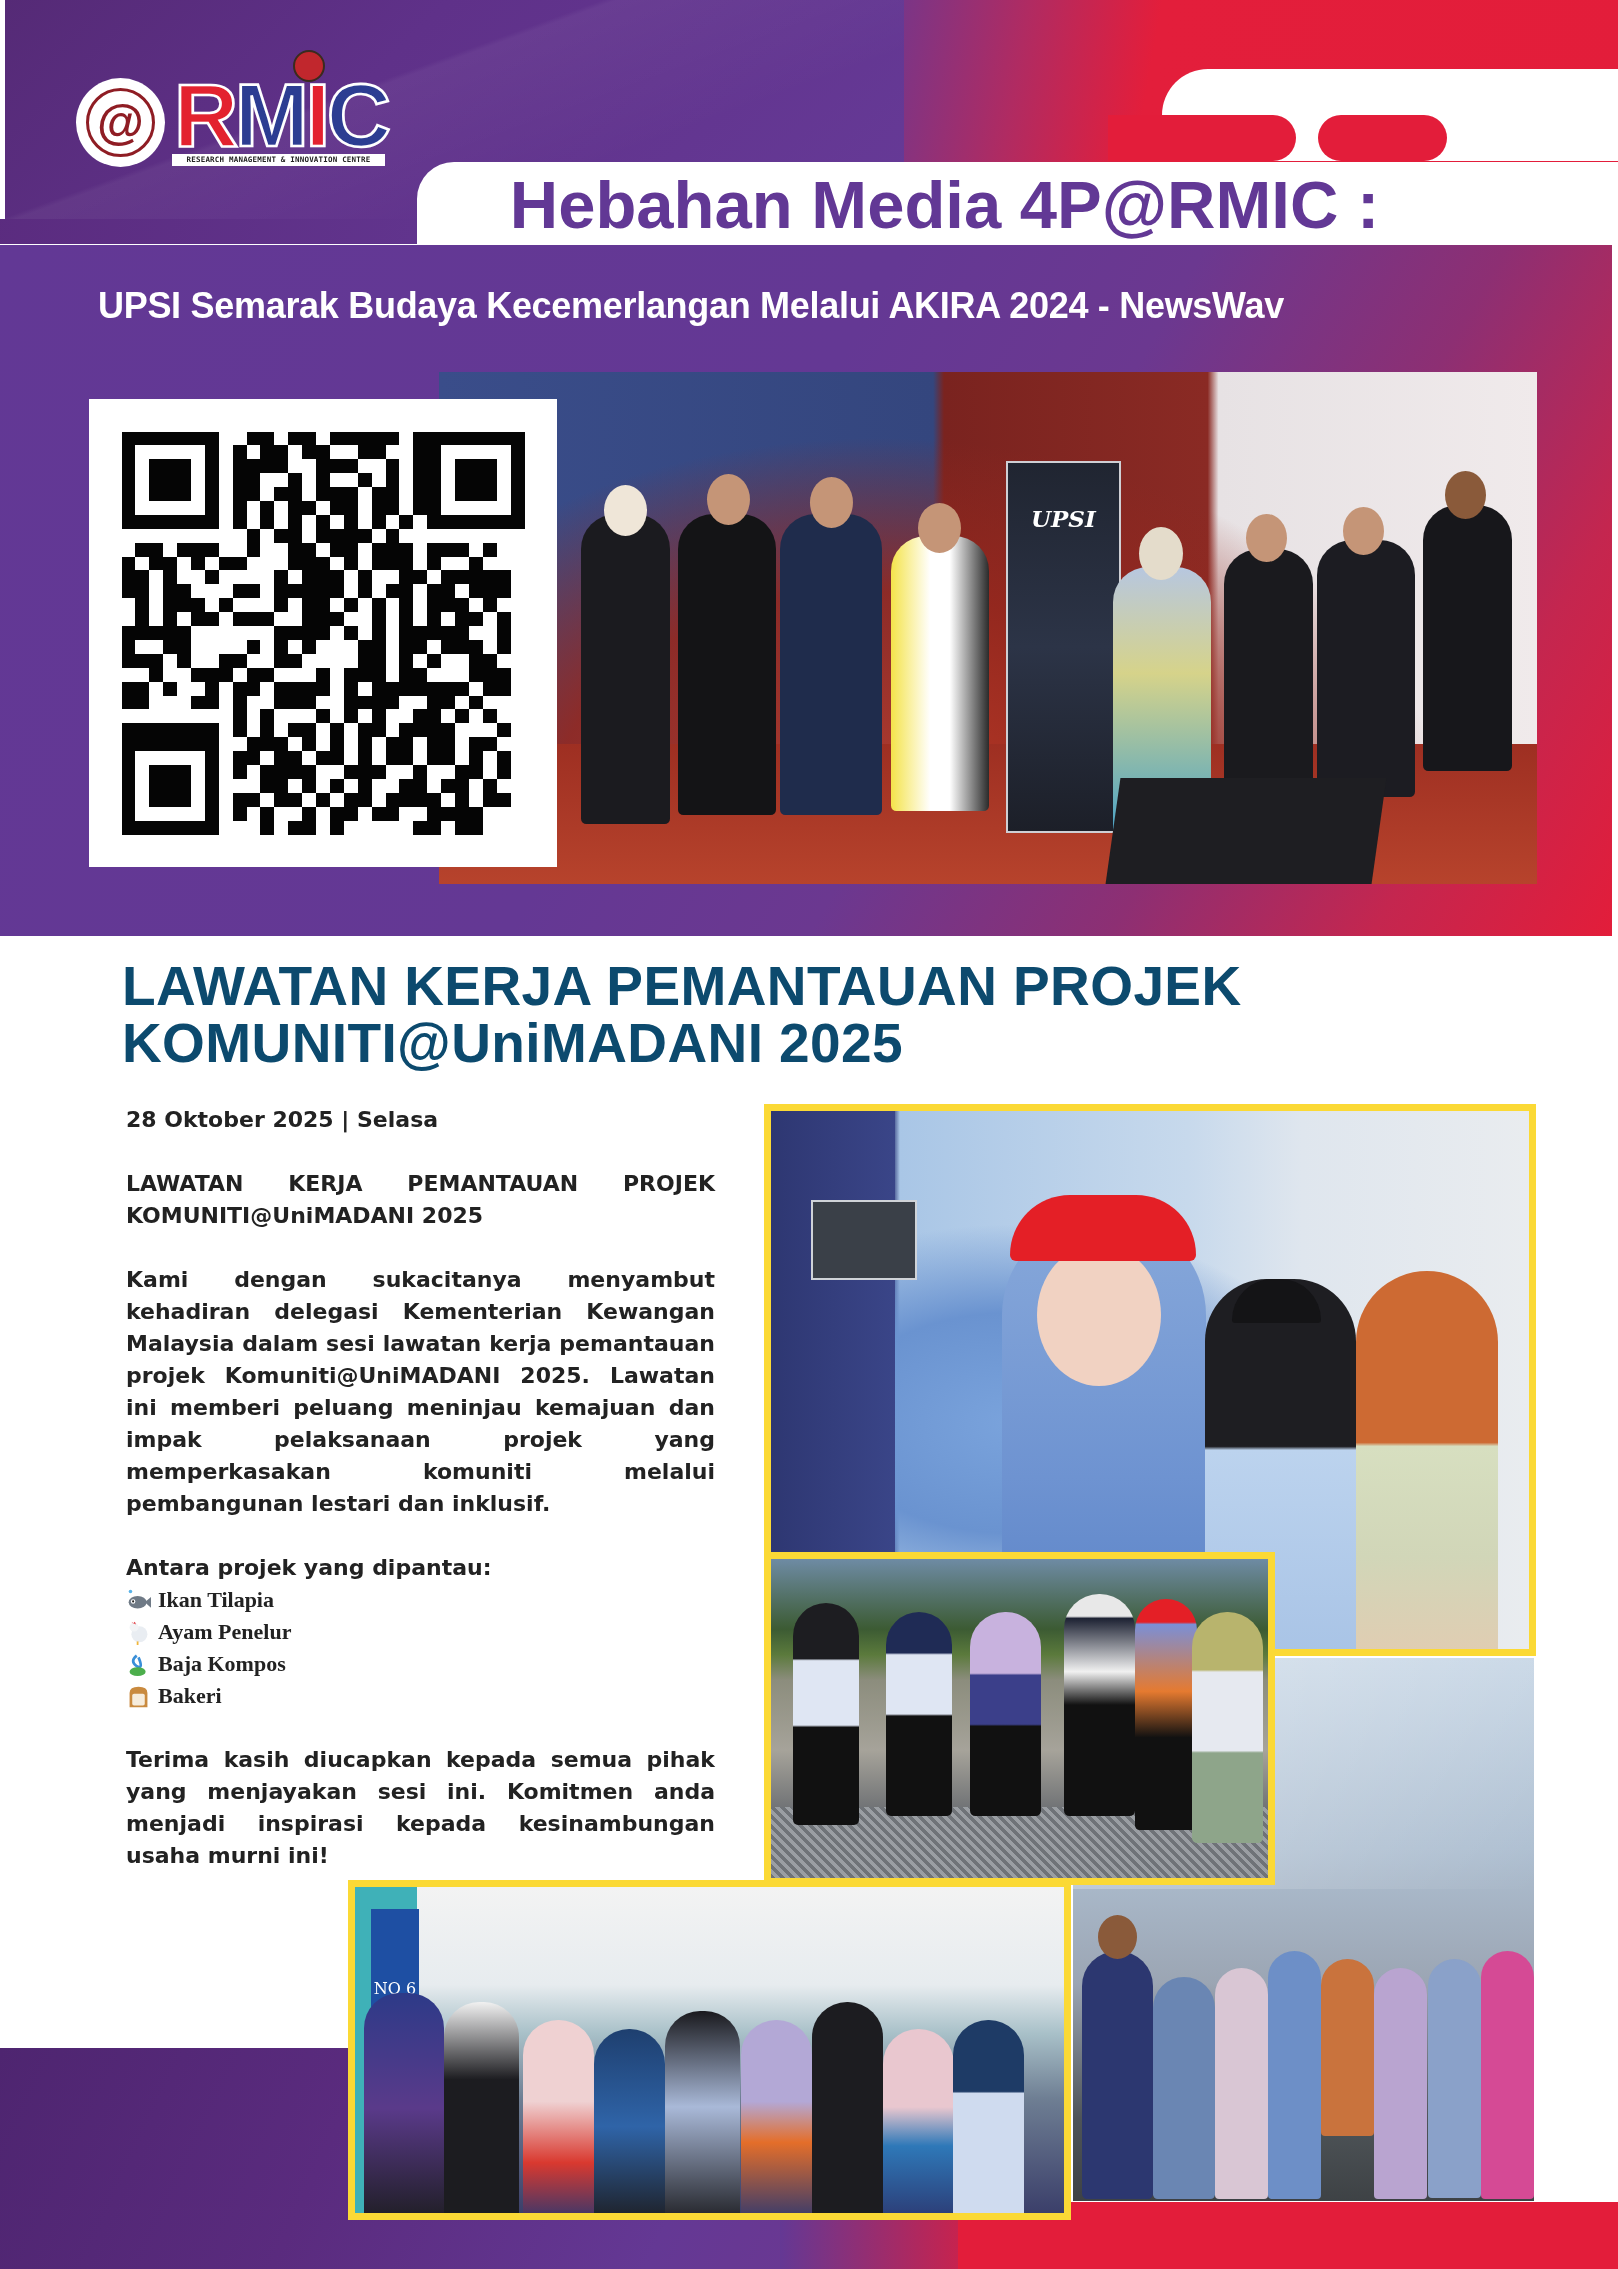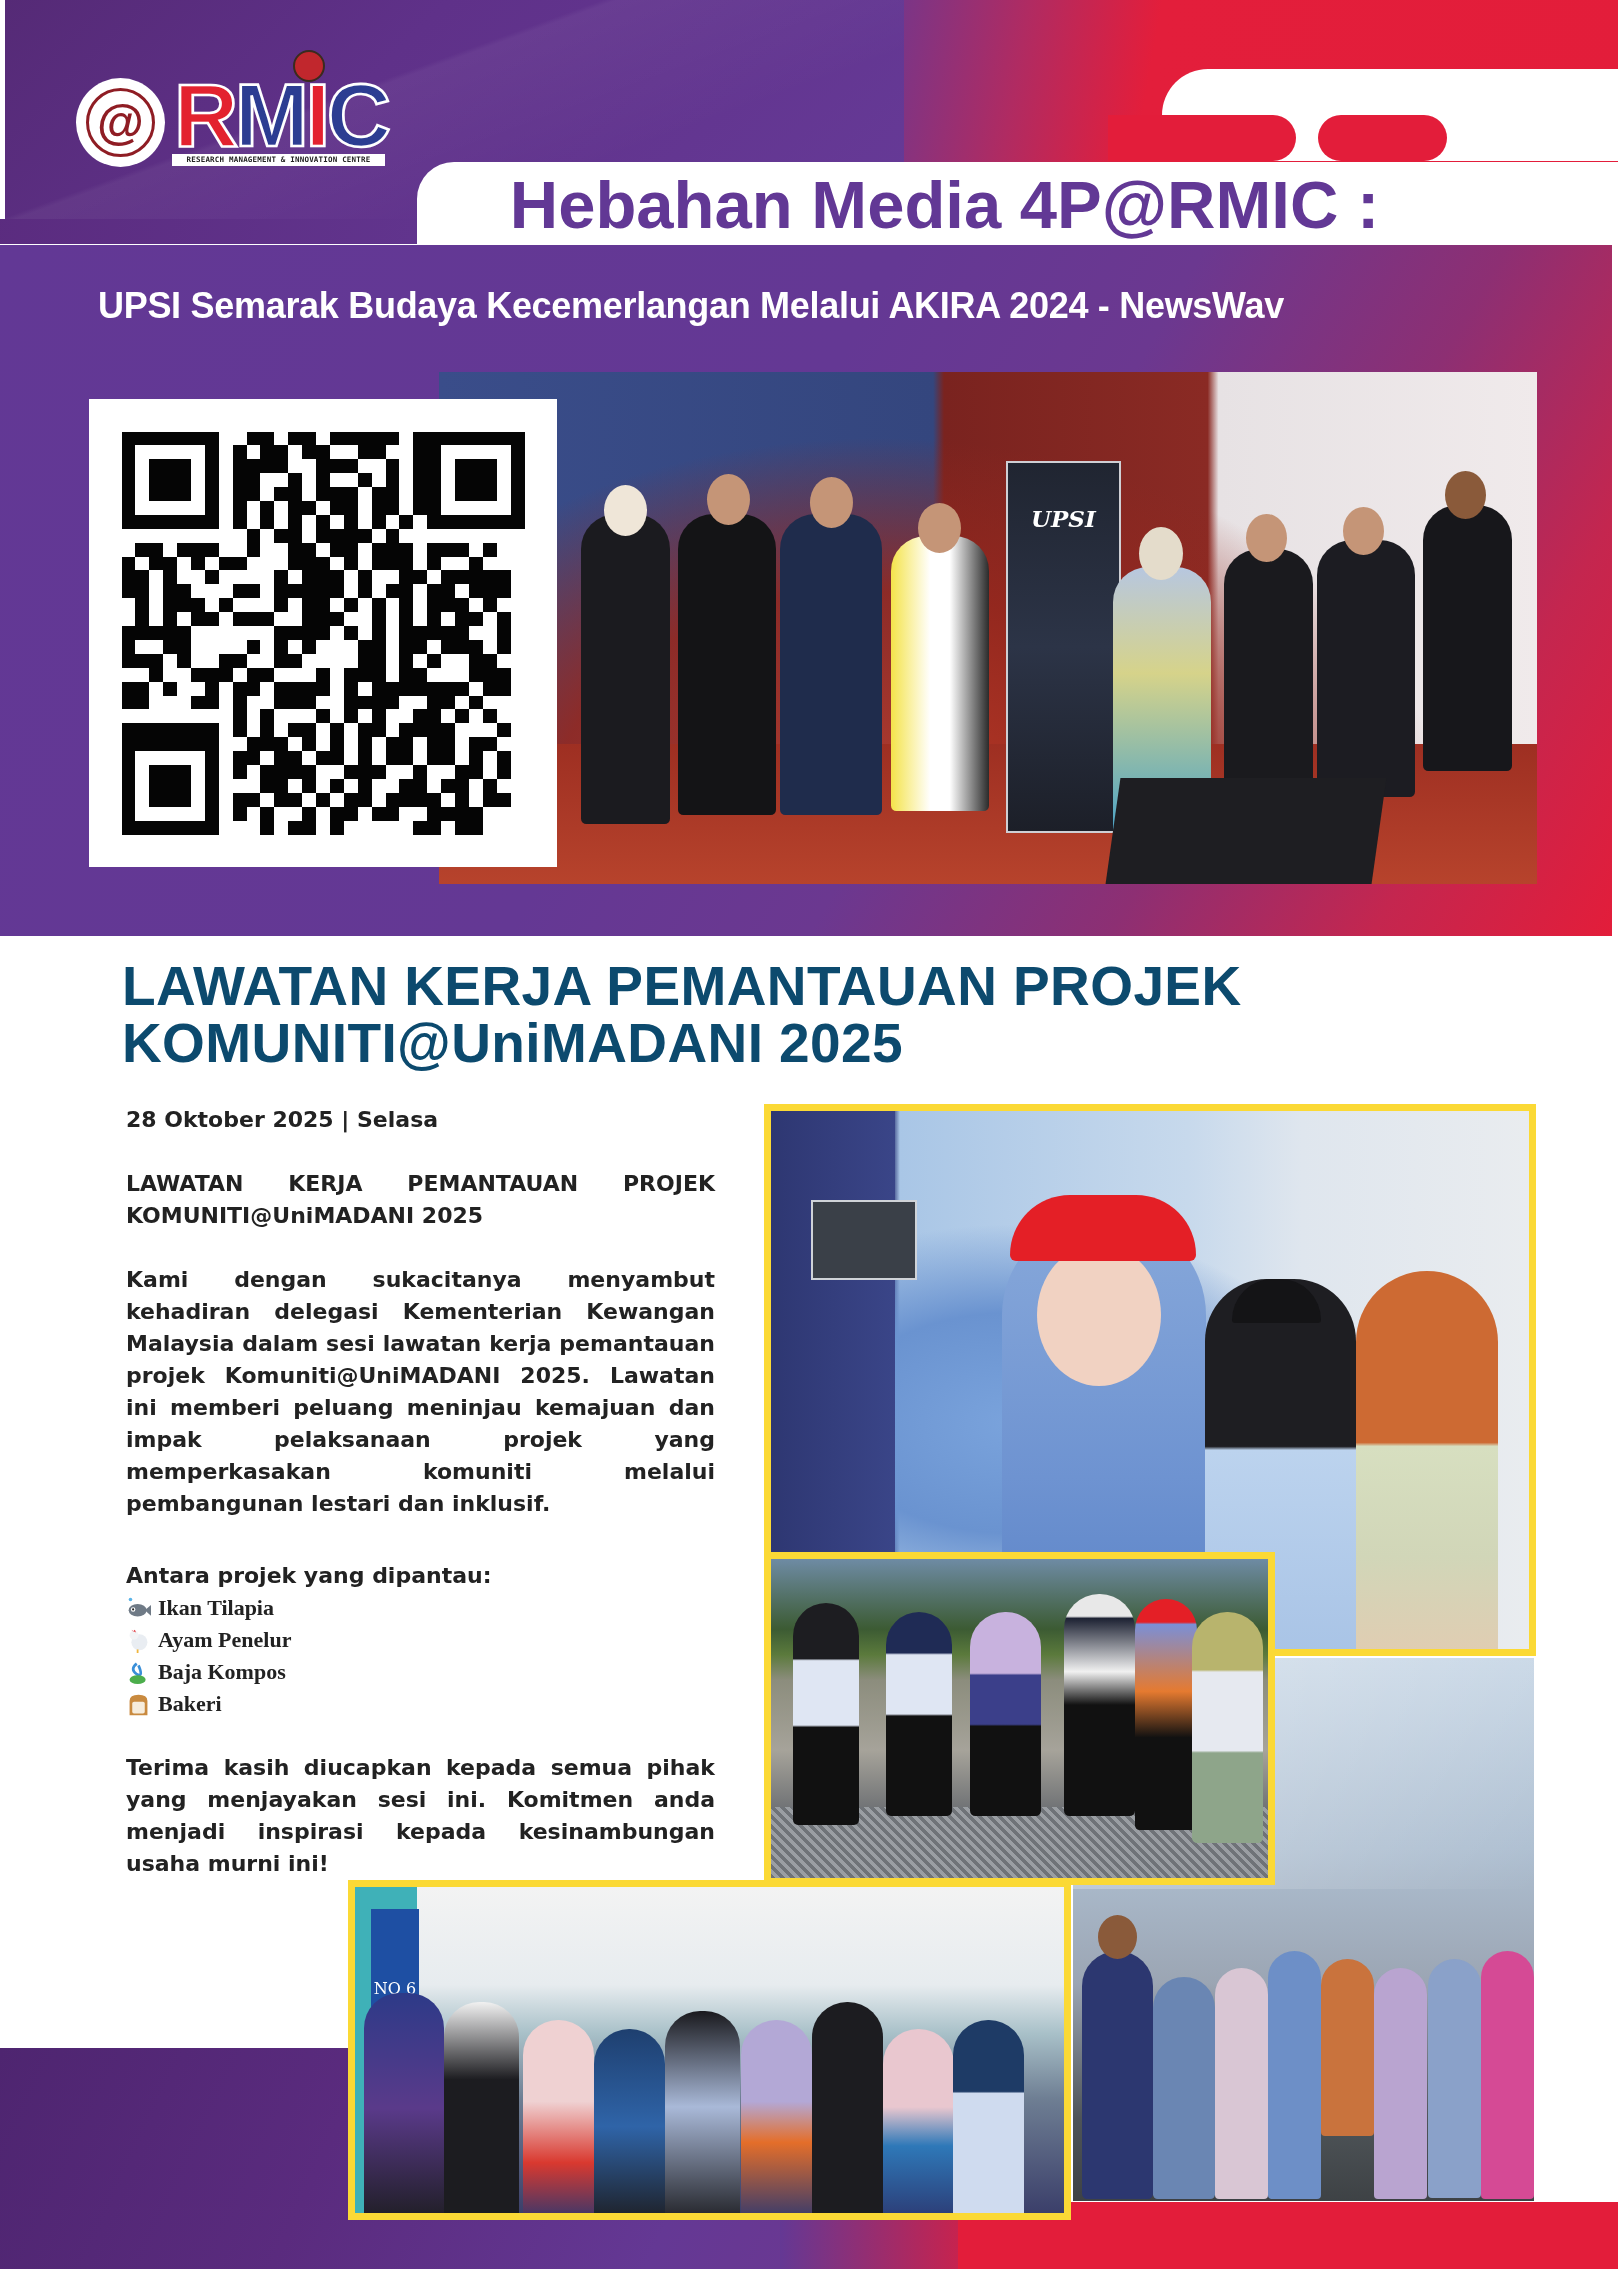--- a/index.html
+++ b/index.html
@@ -137,21 +137,21 @@
     line-height: 57px; color: #0c4a6e; letter-spacing: 0.4px;
   }
   .article-col {
     left: 126px; top: 1104px; width: 589px;
     font-family: "DejaVu Sans", sans-serif; font-weight: bold; font-size: 22px; color: #222222;
     line-height: 32px;
   }
   .article-col p { text-align: justify; text-align-last: left; }
   .article-col .date { margin-bottom: 32px; }
   .article-col .heading { margin-bottom: 32px; }
-  .article-col .body { margin-bottom: 40px; }
+  .article-col .body { margin-bottom: 32px; }
   .article-col .list-title { }
   .article-col ul { list-style: none; margin-bottom: 32px; font-family: Liberation Serif, serif; }
   .article-col li { display: flex; align-items: center; height: 32px; }
   .emoji { display: inline-block; width: 25px; height: 25px; margin-right: 7px; position: relative; }
 
   
   .photo { position: absolute; overflow: hidden; }
   .frame-y { border: 7px solid #fbd935; }
 
   .p1 { left: 764px; top: 1104px; width: 772px; height: 552px;

